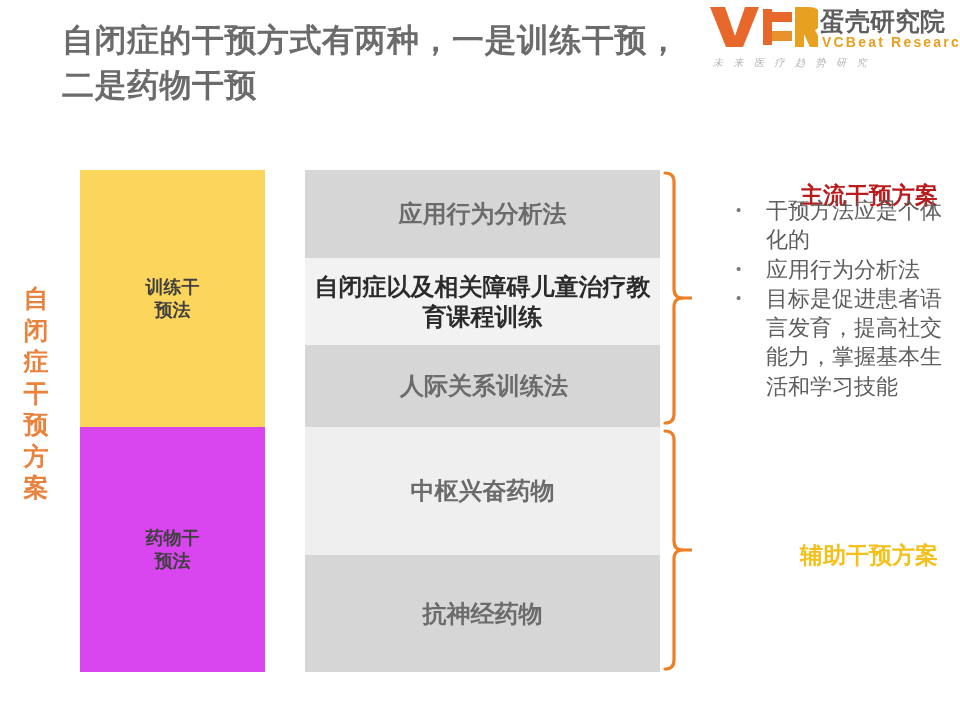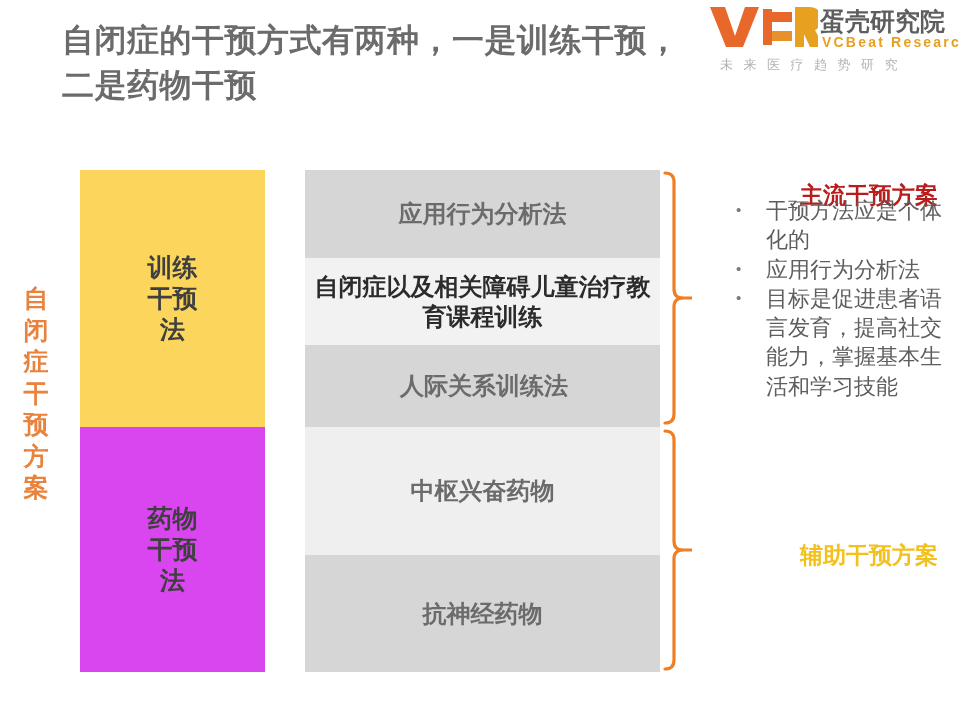--- a/index.html
+++ b/index.html
@@ -62,26 +62,27 @@
     left: 114px;
     top: 28px;
     font-size: 14px;
     font-weight: bold;
     color: #e8a020;
     letter-spacing: 2.2px;
     white-space: nowrap;
   }
   .logo-sub {
     position: absolute;
-    left: 12px;
+    left: 5px;
     top: 50px;
-    font-size: 13px;
+    font-size: 10px;
     color: #b3b3b3;
     letter-spacing: 10.5px;
     white-space: nowrap;
+    font-style: italic;
   }
 
   
   .side-label {
     position: absolute;
     left: 18px;
     top: 283px;
     width: 36px;
     font-size: 25px;
     font-weight: bold;
@@ -102,21 +103,21 @@
   .group {
     display: flex;
     width: 100%;
   }
   .group-label {
     width: 185px;
     flex: 0 0 185px;
     display: flex;
     align-items: center;
     justify-content: center;
-    font-size: 25px;
+    font-size: 18px;
     font-weight: bold;
     line-height: 1.25;
     color: #3f3f3f;
     text-align: center;
     word-break: break-all;
     box-sizing: border-box;
     padding: 0 60px;
   }
   .group-rows {
     flex: 1 1 auto;

